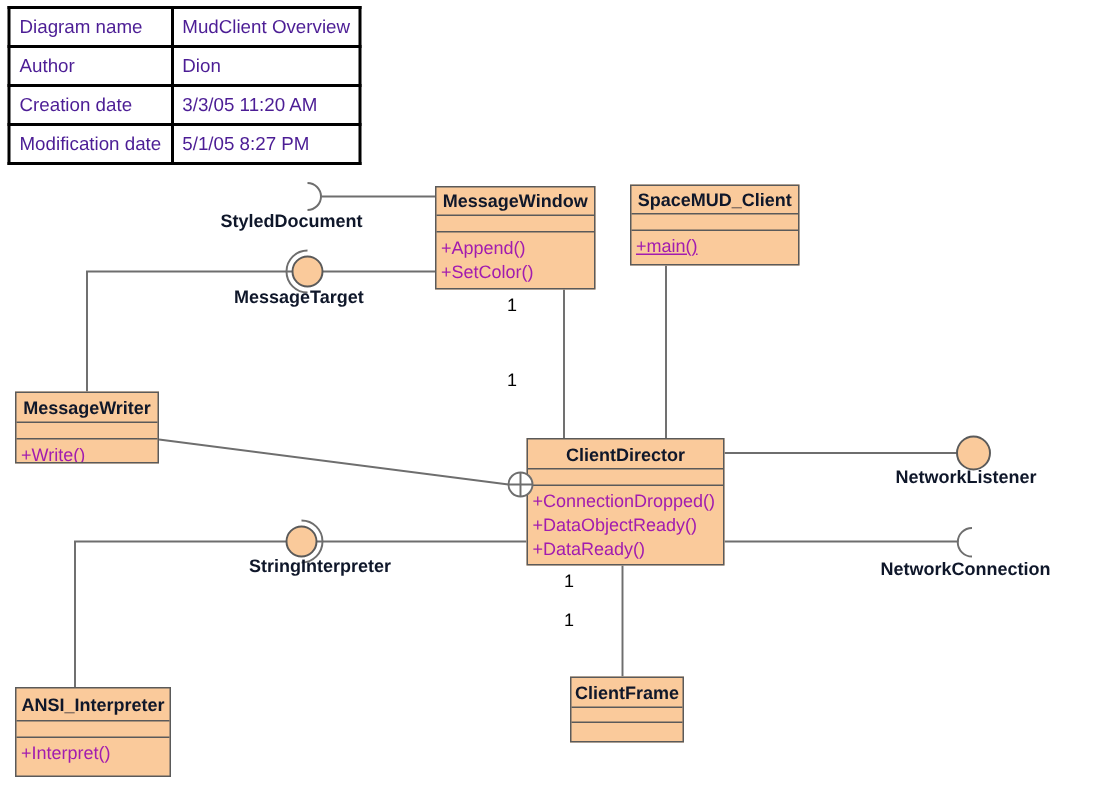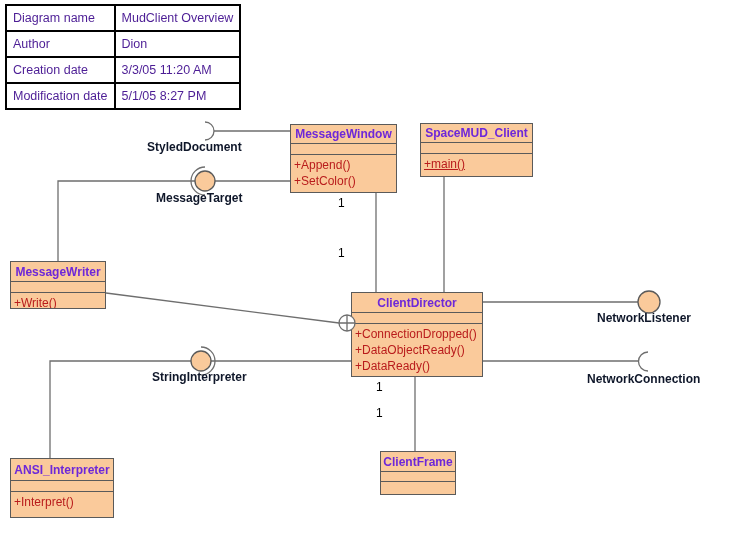--- a/index.html
+++ b/index.html
@@ -17,27 +17,27 @@
     white-space:nowrap;vertical-align:middle;
   }
   #info-table td.c1{width:92px;}
   #info-table td.c2{width:108px;border-radius:13px;}
   
   .uml-class{
     position:absolute;background:#FACA9B;border:1.5px solid #5A5A5A;
     box-sizing:border-box;display:flex;flex-direction:column;
   }
   .uml-title{
-    font-weight:bold;font-size:12px;color:#6d28d9;text-align:center;
+    font-weight:bold;font-size:12px;color:#0f172a;text-align:center;
     border-bottom:1.5px solid #5A5A5A;display:flex;align-items:center;justify-content:center;
     overflow:hidden;white-space:nowrap;
   }
   .uml-attrs{border-bottom:1.5px solid #5A5A5A;}
   .uml-ops{
-    font-size:12px;color:#b91c1c;padding:2px 0 0 3px;line-height:16px;
+    font-size:12px;color:#a21caf;padding:2px 0 0 3px;line-height:16px;
     overflow:hidden;white-space:nowrap;flex:1;
   }
   .underline{text-decoration:underline;}
   
   .iface-label{
     position:absolute;font-size:12px;font-weight:bold;color:#0f172a;white-space:nowrap;
   }
   .mult-label{
     position:absolute;font-size:12px;color:#000;white-space:nowrap;
   }
@@ -153,21 +153,21 @@
     <div class="uml-ops"></div>
   </div>
 
   <svg width="729" height="538" style="pointer-events:none;">
     <circle cx="347" cy="323" r="8" fill="#ffffff" stroke="#6E6E6E" stroke-width="1.3"></circle>
     <path d="M339,323 H355 M347,315 V331" stroke="#6E6E6E" stroke-width="1.3" fill="none"></path>
   </svg>
 
   <div class="iface-label" style="left:147px;top:140px;">StyledDocument</div>
   <div class="iface-label" style="left:156px;top:191px;">MessageTarget</div>
-  <div class="iface-label" style="left:152px;top:370px;">StringInterpreter</div>
+  <div class="iface-label" style="left:166px;top:370px;">StringInterpreter</div>
   <div class="iface-label" style="left:597px;top:311px;">NetworkListener</div>
   <div class="iface-label" style="left:587px;top:372px;">NetworkConnection</div>
 
   <div class="mult-label" style="left:338px;top:196px;">1</div>
   <div class="mult-label" style="left:338px;top:246px;">1</div>
   <div class="mult-label" style="left:376px;top:380px;">1</div>
   <div class="mult-label" style="left:376px;top:406px;">1</div>
 
 </div>
 

